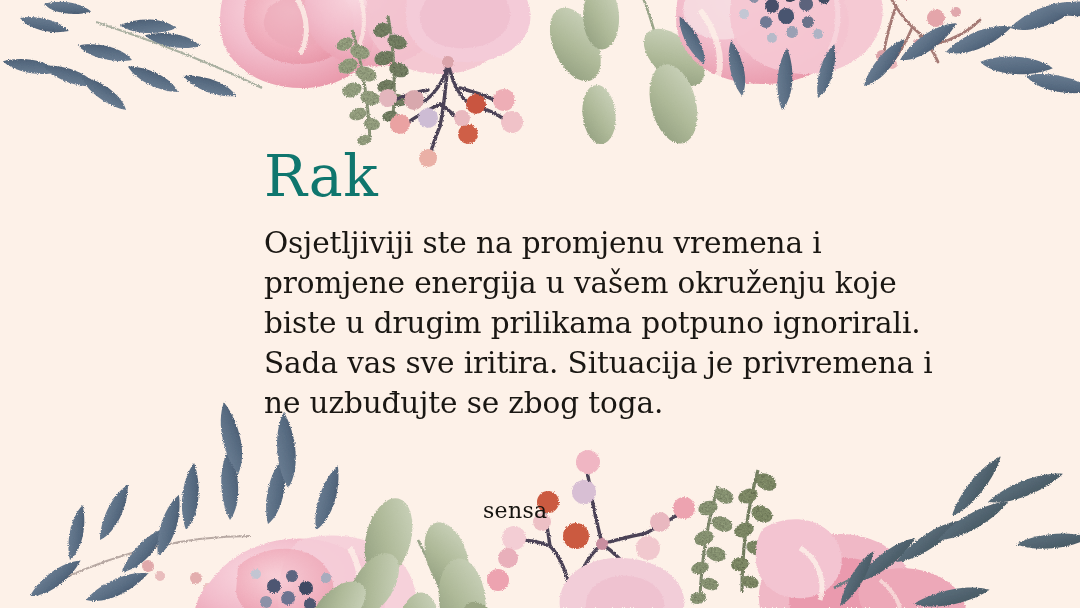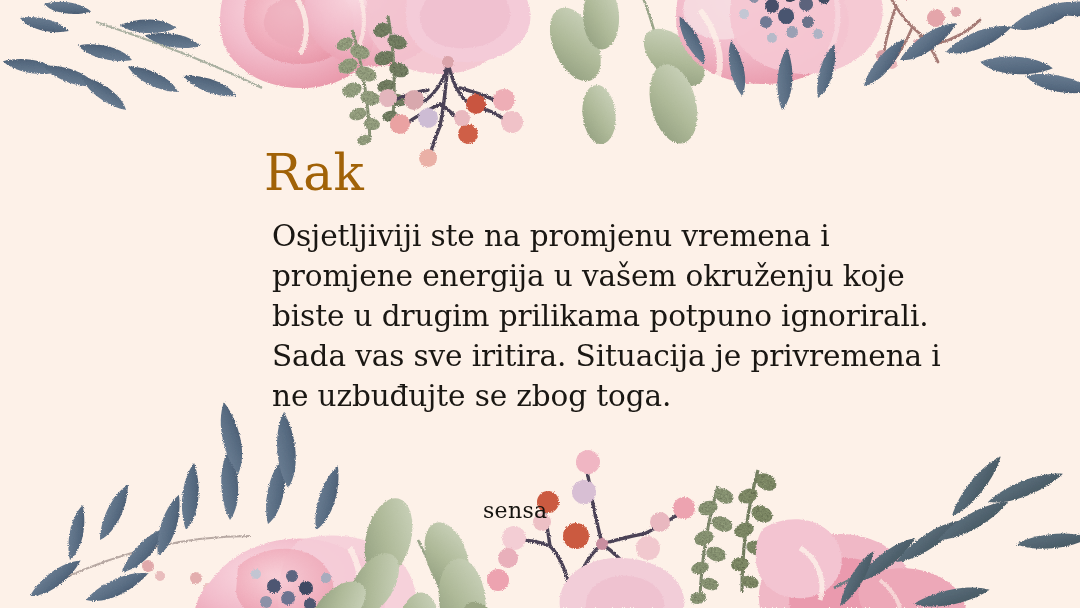--- a/index.html
+++ b/index.html
@@ -23,35 +23,35 @@
     pointer-events: none;
   }
   #content {
     position: absolute;
     left: 264px;
     top: 148px;
     width: 700px;
   }
   #zodiac-title {
     font-family: "DejaVu Serif", serif;
-    font-size: 50px;
+    font-size: 57px;
     font-weight: 400;
-    color: #a16207;
+    color: #0f766e;
     letter-spacing: 0.5px;
     line-height: 1;
     margin: 0 0 18px 0;
   }
   #horoscope-body {
     font-family: "DejaVu Serif", serif;
     font-size: 29.5px;
     font-weight: 400;
     color: #1a1713;
     line-height: 40px;
     letter-spacing: -0.1px;
-    margin: 8px;
+    margin: 0;
     max-width: 672px;
   }
   #brand-logo {
     position: absolute;
     left: 483px;
     top: 500px;
     font-family: "DejaVu Serif", serif;
     font-size: 22px;
     color: #15130f;
     letter-spacing: 0.3px;

